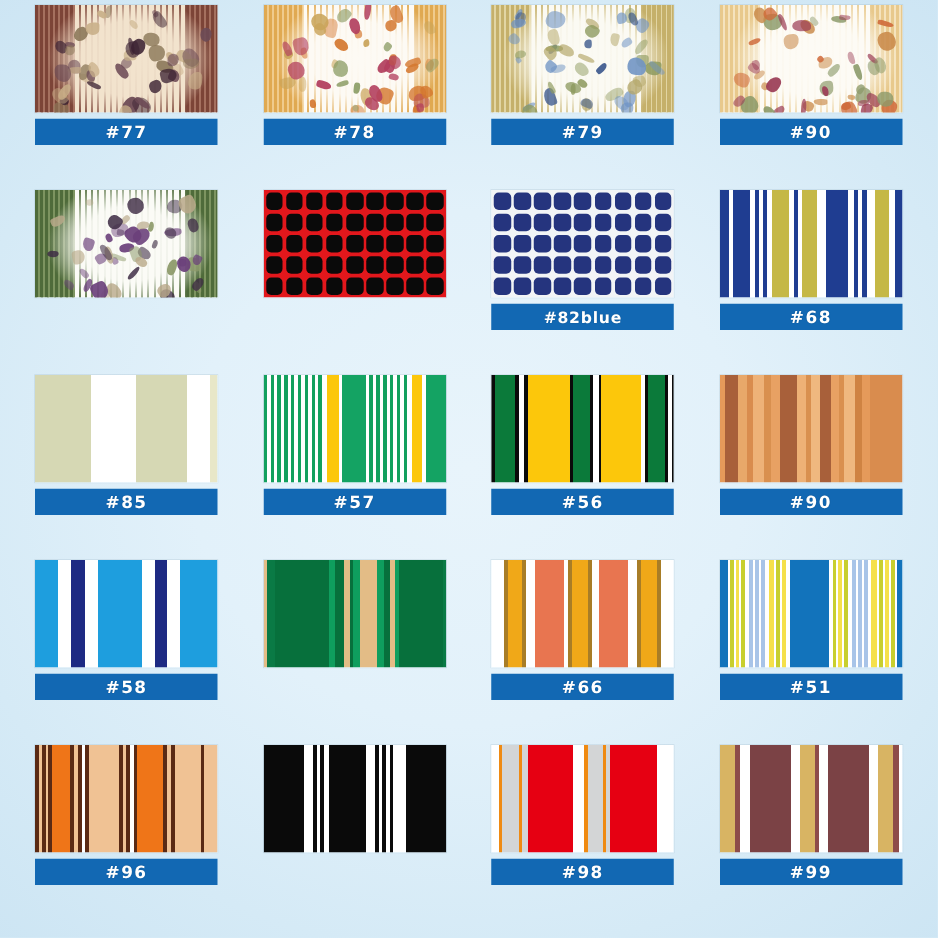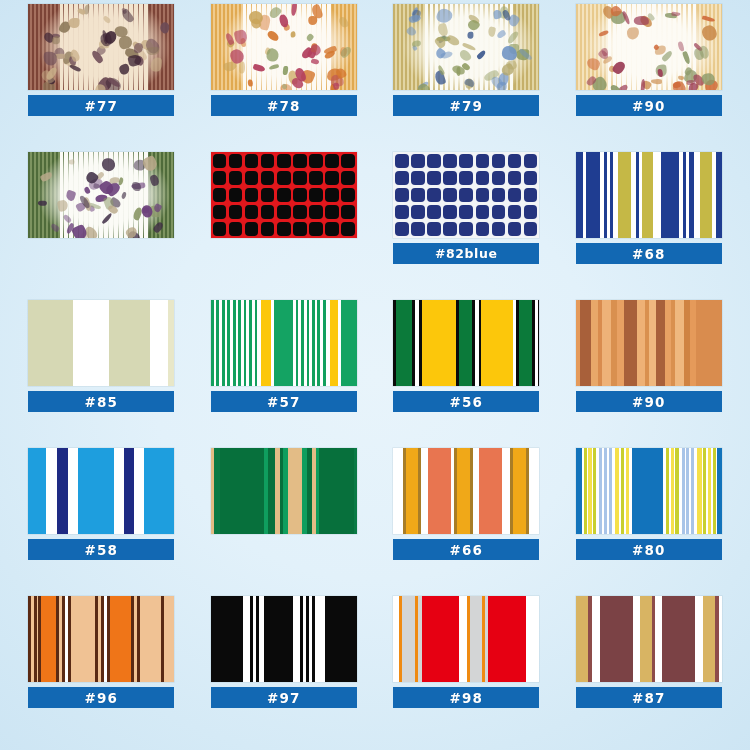--- a/index.html
+++ b/index.html
@@ -506,40 +506,39 @@
       <div class="cell">
         <div class="swatch">
           <div class="fill" style="background: linear-gradient(90deg, rgb(255, 255, 255) 0%, rgb(255, 255, 255) 7%, rgb(168, 125, 39) 7%, rgb(168, 125, 39) 9%, rgb(240, 168, 24) 9%, rgb(240, 168, 24) 17%, rgb(168, 125, 39) 17%, rgb(168, 125, 39) 19%, rgb(255, 255, 255) 19%, rgb(255, 255, 255) 24%, rgb(232, 117, 80) 24%, rgb(232, 117, 80) 40%, rgb(255, 255, 255) 40%, rgb(255, 255, 255) 42%, rgb(168, 125, 39) 42%, rgb(168, 125, 39) 44%, rgb(240, 168, 24) 44%, rgb(240, 168, 24) 53%, rgb(168, 125, 39) 53%, rgb(168, 125, 39) 55%, rgb(255, 255, 255) 55%, rgb(255, 255, 255) 59%, rgb(232, 117, 80) 59%, rgb(232, 117, 80) 75%, rgb(255, 255, 255) 75%, rgb(255, 255, 255) 80%, rgb(168, 125, 39) 80%, rgb(168, 125, 39) 82%, rgb(240, 168, 24) 82%, rgb(240, 168, 24) 91%, rgb(168, 125, 39) 91%, rgb(168, 125, 39) 93%, rgb(255, 255, 255) 93%, rgb(255, 255, 255) 100%);"></div>
         </div>
         <div class="label">#66</div>
       </div>
       <div class="cell">
         <div class="swatch">
           <div class="fill" style="background: linear-gradient(90deg, rgb(18, 115, 187) 0%, rgb(18, 115, 187) 4.255%, rgb(255, 255, 255) 4.255%, rgb(255, 255, 255) 5.319%, rgb(200, 207, 46) 5.319%, rgb(200, 207, 46) 7.447%, rgb(255, 255, 255) 7.447%, rgb(255, 255, 255) 8.511%, rgb(245, 224, 74) 8.511%, rgb(245, 224, 74) 10.638%, rgb(255, 255, 255) 10.638%, rgb(255, 255, 255) 11.702%, rgb(200, 207, 46) 11.702%, rgb(200, 207, 46) 13.83%, rgb(255, 255, 255) 13.83%, rgb(255, 255, 255) 15.957%, rgb(168, 196, 232) 15.957%, rgb(168, 196, 232) 18.085%, rgb(255, 255, 255) 18.085%, rgb(255, 255, 255) 19.149%, rgb(168, 196, 232) 19.149%, rgb(168, 196, 232) 21.277%, rgb(255, 255, 255) 21.277%, rgb(255, 255, 255) 22.34%, rgb(168, 196, 232) 22.34%, rgb(168, 196, 232) 24.468%, rgb(255, 255, 255) 24.468%, rgb(255, 255, 255) 26.596%, rgb(245, 224, 74) 26.596%, rgb(245, 224, 74) 29.787%, rgb(255, 255, 255) 29.787%, rgb(255, 255, 255) 30.851%, rgb(200, 207, 46) 30.851%, rgb(200, 207, 46) 32.979%, rgb(255, 255, 255) 32.979%, rgb(255, 255, 255) 34.043%, rgb(245, 224, 74) 34.043%, rgb(245, 224, 74) 36.17%, rgb(255, 255, 255) 36.17%, rgb(255, 255, 255) 38.298%, rgb(18, 115, 187) 38.298%, rgb(18, 115, 187) 59.574%, rgb(255, 255, 255) 59.574%, rgb(255, 255, 255) 61.702%, rgb(200, 207, 46) 61.702%, rgb(200, 207, 46) 63.83%, rgb(255, 255, 255) 63.83%, rgb(255, 255, 255) 64.894%, rgb(245, 224, 74) 64.894%, rgb(245, 224, 74) 67.021%, rgb(255, 255, 255) 67.021%, rgb(255, 255, 255) 68.085%, rgb(200, 207, 46) 68.085%, rgb(200, 207, 46) 70.213%, rgb(255, 255, 255) 70.213%, rgb(255, 255, 255) 72.34%, rgb(168, 196, 232) 72.34%, rgb(168, 196, 232) 74.468%, rgb(255, 255, 255) 74.468%, rgb(255, 255, 255) 75.532%, rgb(168, 196, 232) 75.532%, rgb(168, 196, 232) 77.66%, rgb(255, 255, 255) 77.66%, rgb(255, 255, 255) 78.723%, rgb(168, 196, 232) 78.723%, rgb(168, 196, 232) 80.851%, rgb(255, 255, 255) 80.851%, rgb(255, 255, 255) 82.979%, rgb(245, 224, 74) 82.979%, rgb(245, 224, 74) 86.17%, rgb(255, 255, 255) 86.17%, rgb(255, 255, 255) 87.234%, rgb(200, 207, 46) 87.234%, rgb(200, 207, 46) 89.362%, rgb(255, 255, 255) 89.362%, rgb(255, 255, 255) 90.426%, rgb(245, 224, 74) 90.426%, rgb(245, 224, 74) 92.553%, rgb(255, 255, 255) 92.553%, rgb(255, 255, 255) 93.617%, rgb(200, 207, 46) 93.617%, rgb(200, 207, 46) 95.745%, rgb(255, 255, 255) 95.745%, rgb(255, 255, 255) 96.809%, rgb(18, 115, 187) 96.809%, rgb(18, 115, 187) 100%);"></div>
         </div>
-        <div class="label">#80</div>
+        <div class="label">#51</div>
       </div>
       <div class="cell">
         <div class="swatch">
           <div class="fill" style="background: linear-gradient(90deg, rgb(90, 42, 20) 0%, rgb(90, 42, 20) 2.041%, rgb(240, 194, 148) 2.041%, rgb(240, 194, 148) 4.082%, rgb(90, 42, 20) 4.082%, rgb(90, 42, 20) 6.122%, rgb(240, 194, 148) 6.122%, rgb(240, 194, 148) 7.143%, rgb(90, 42, 20) 7.143%, rgb(90, 42, 20) 9.184%, rgb(239, 117, 24) 9.184%, rgb(239, 117, 24) 19.388%, rgb(90, 42, 20) 19.388%, rgb(90, 42, 20) 21.429%, rgb(240, 194, 148) 21.429%, rgb(240, 194, 148) 23.469%, rgb(90, 42, 20) 23.469%, rgb(90, 42, 20) 25.51%, rgb(255, 255, 255) 25.51%, rgb(255, 255, 255) 27.551%, rgb(90, 42, 20) 27.551%, rgb(90, 42, 20) 29.592%, rgb(240, 194, 148) 29.592%, rgb(240, 194, 148) 45.918%, rgb(90, 42, 20) 45.918%, rgb(90, 42, 20) 47.959%, rgb(240, 194, 148) 47.959%, rgb(240, 194, 148) 50%, rgb(90, 42, 20) 50%, rgb(90, 42, 20) 52.041%, rgb(255, 255, 255) 52.041%, rgb(255, 255, 255) 54.082%, rgb(90, 42, 20) 54.082%, rgb(90, 42, 20) 56.122%, rgb(239, 117, 24) 56.122%, rgb(239, 117, 24) 70.408%, rgb(90, 42, 20) 70.408%, rgb(90, 42, 20) 72.449%, rgb(240, 194, 148) 72.449%, rgb(240, 194, 148) 74.49%, rgb(90, 42, 20) 74.49%, rgb(90, 42, 20) 76.531%, rgb(240, 194, 148) 76.531%, rgb(240, 194, 148) 90.816%, rgb(90, 42, 20) 90.816%, rgb(90, 42, 20) 92.857%, rgb(240, 194, 148) 92.857%, rgb(240, 194, 148) 100%);"></div>
         </div>
         <div class="label">#96</div>
       </div>
       <div class="cell">
         <div class="swatch">
           <div class="fill" style="background: linear-gradient(90deg, rgb(10, 10, 10) 0%, rgb(10, 10, 10) 22%, rgb(255, 255, 255) 22%, rgb(255, 255, 255) 27%, rgb(10, 10, 10) 27%, rgb(10, 10, 10) 29%, rgb(255, 255, 255) 29%, rgb(255, 255, 255) 31%, rgb(10, 10, 10) 31%, rgb(10, 10, 10) 33%, rgb(255, 255, 255) 33%, rgb(255, 255, 255) 36%, rgb(10, 10, 10) 36%, rgb(10, 10, 10) 56%, rgb(255, 255, 255) 56%, rgb(255, 255, 255) 61%, rgb(10, 10, 10) 61%, rgb(10, 10, 10) 63%, rgb(255, 255, 255) 63%, rgb(255, 255, 255) 65%, rgb(10, 10, 10) 65%, rgb(10, 10, 10) 67%, rgb(255, 255, 255) 67%, rgb(255, 255, 255) 69%, rgb(10, 10, 10) 69%, rgb(10, 10, 10) 71%, rgb(255, 255, 255) 71%, rgb(255, 255, 255) 78%, rgb(10, 10, 10) 78%, rgb(10, 10, 10) 100%);"></div>
         </div>
-        <div class="label">#97</div>
       </div>
       <div class="cell">
         <div class="swatch">
           <div class="fill" style="background: linear-gradient(90deg, rgb(255, 255, 255) 0%, rgb(255, 255, 255) 4%, rgb(239, 138, 18) 4%, rgb(239, 138, 18) 6%, rgb(211, 213, 214) 6%, rgb(211, 213, 214) 15%, rgb(239, 138, 18) 15%, rgb(239, 138, 18) 17%, rgb(211, 213, 214) 17%, rgb(211, 213, 214) 20%, rgb(230, 0, 18) 20%, rgb(230, 0, 18) 45%, rgb(255, 255, 255) 45%, rgb(255, 255, 255) 51%, rgb(239, 138, 18) 51%, rgb(239, 138, 18) 53%, rgb(211, 213, 214) 53%, rgb(211, 213, 214) 61%, rgb(239, 138, 18) 61%, rgb(239, 138, 18) 63%, rgb(211, 213, 214) 63%, rgb(211, 213, 214) 65%, rgb(230, 0, 18) 65%, rgb(230, 0, 18) 91%, rgb(255, 255, 255) 91%, rgb(255, 255, 255) 100%);"></div>
         </div>
         <div class="label">#98</div>
       </div>
       <div class="cell">
         <div class="swatch">
           <div class="fill" style="background: linear-gradient(90deg, rgb(216, 180, 99) 0%, rgb(216, 180, 99) 8.163%, rgb(141, 76, 74) 8.163%, rgb(141, 76, 74) 11.224%, rgb(255, 255, 255) 11.224%, rgb(255, 255, 255) 16.327%, rgb(123, 66, 69) 16.327%, rgb(123, 66, 69) 38.776%, rgb(255, 255, 255) 38.776%, rgb(255, 255, 255) 43.878%, rgb(216, 180, 99) 43.878%, rgb(216, 180, 99) 52.041%, rgb(141, 76, 74) 52.041%, rgb(141, 76, 74) 54.082%, rgb(255, 255, 255) 54.082%, rgb(255, 255, 255) 59.184%, rgb(123, 66, 69) 59.184%, rgb(123, 66, 69) 81.633%, rgb(255, 255, 255) 81.633%, rgb(255, 255, 255) 86.735%, rgb(216, 180, 99) 86.735%, rgb(216, 180, 99) 94.898%, rgb(141, 76, 74) 94.898%, rgb(141, 76, 74) 97.959%, rgb(255, 255, 255) 97.959%, rgb(255, 255, 255) 100%);"></div>
         </div>
-        <div class="label">#87</div>
+        <div class="label">#99</div>
       </div>
     </div>
 </div>
 
 </body></html>

